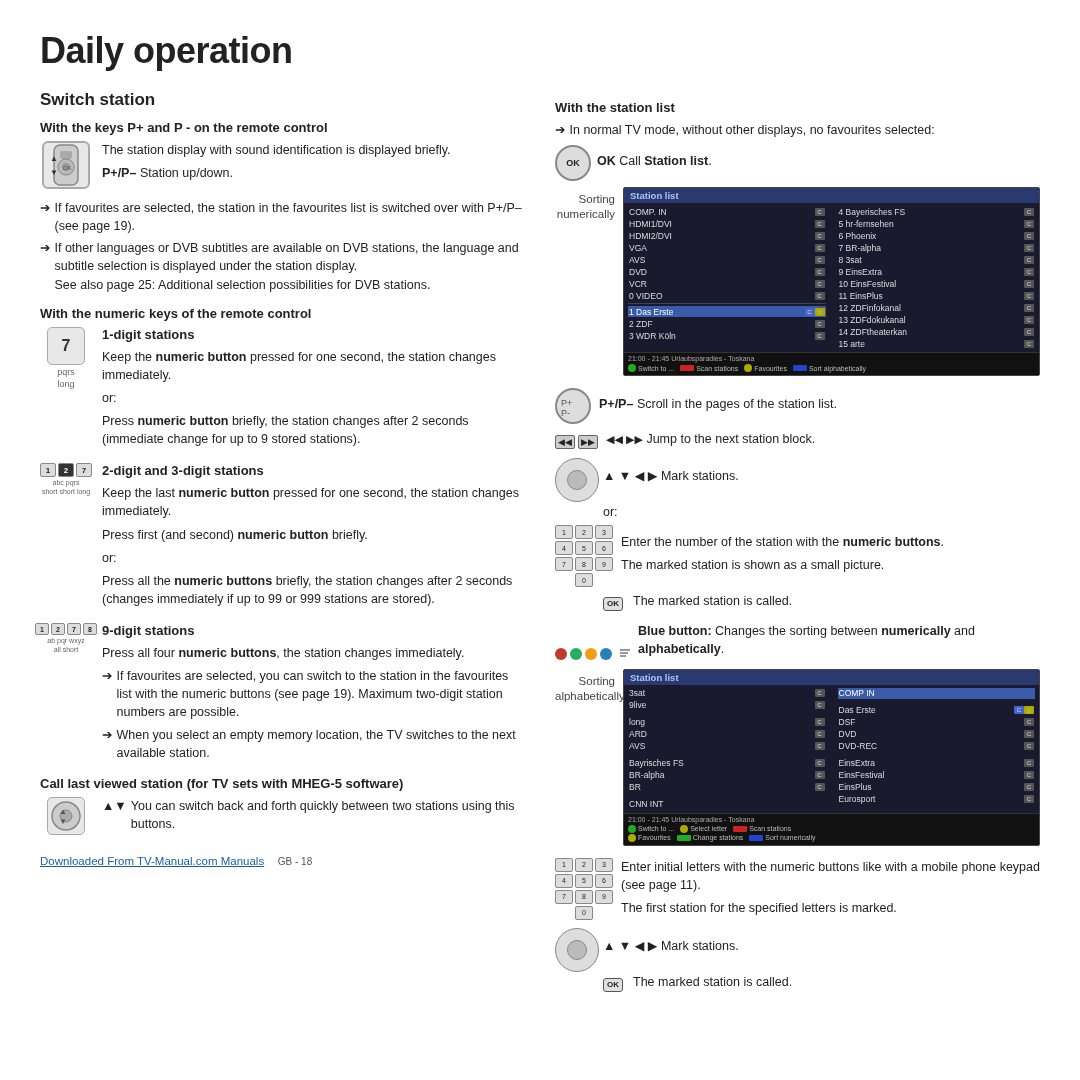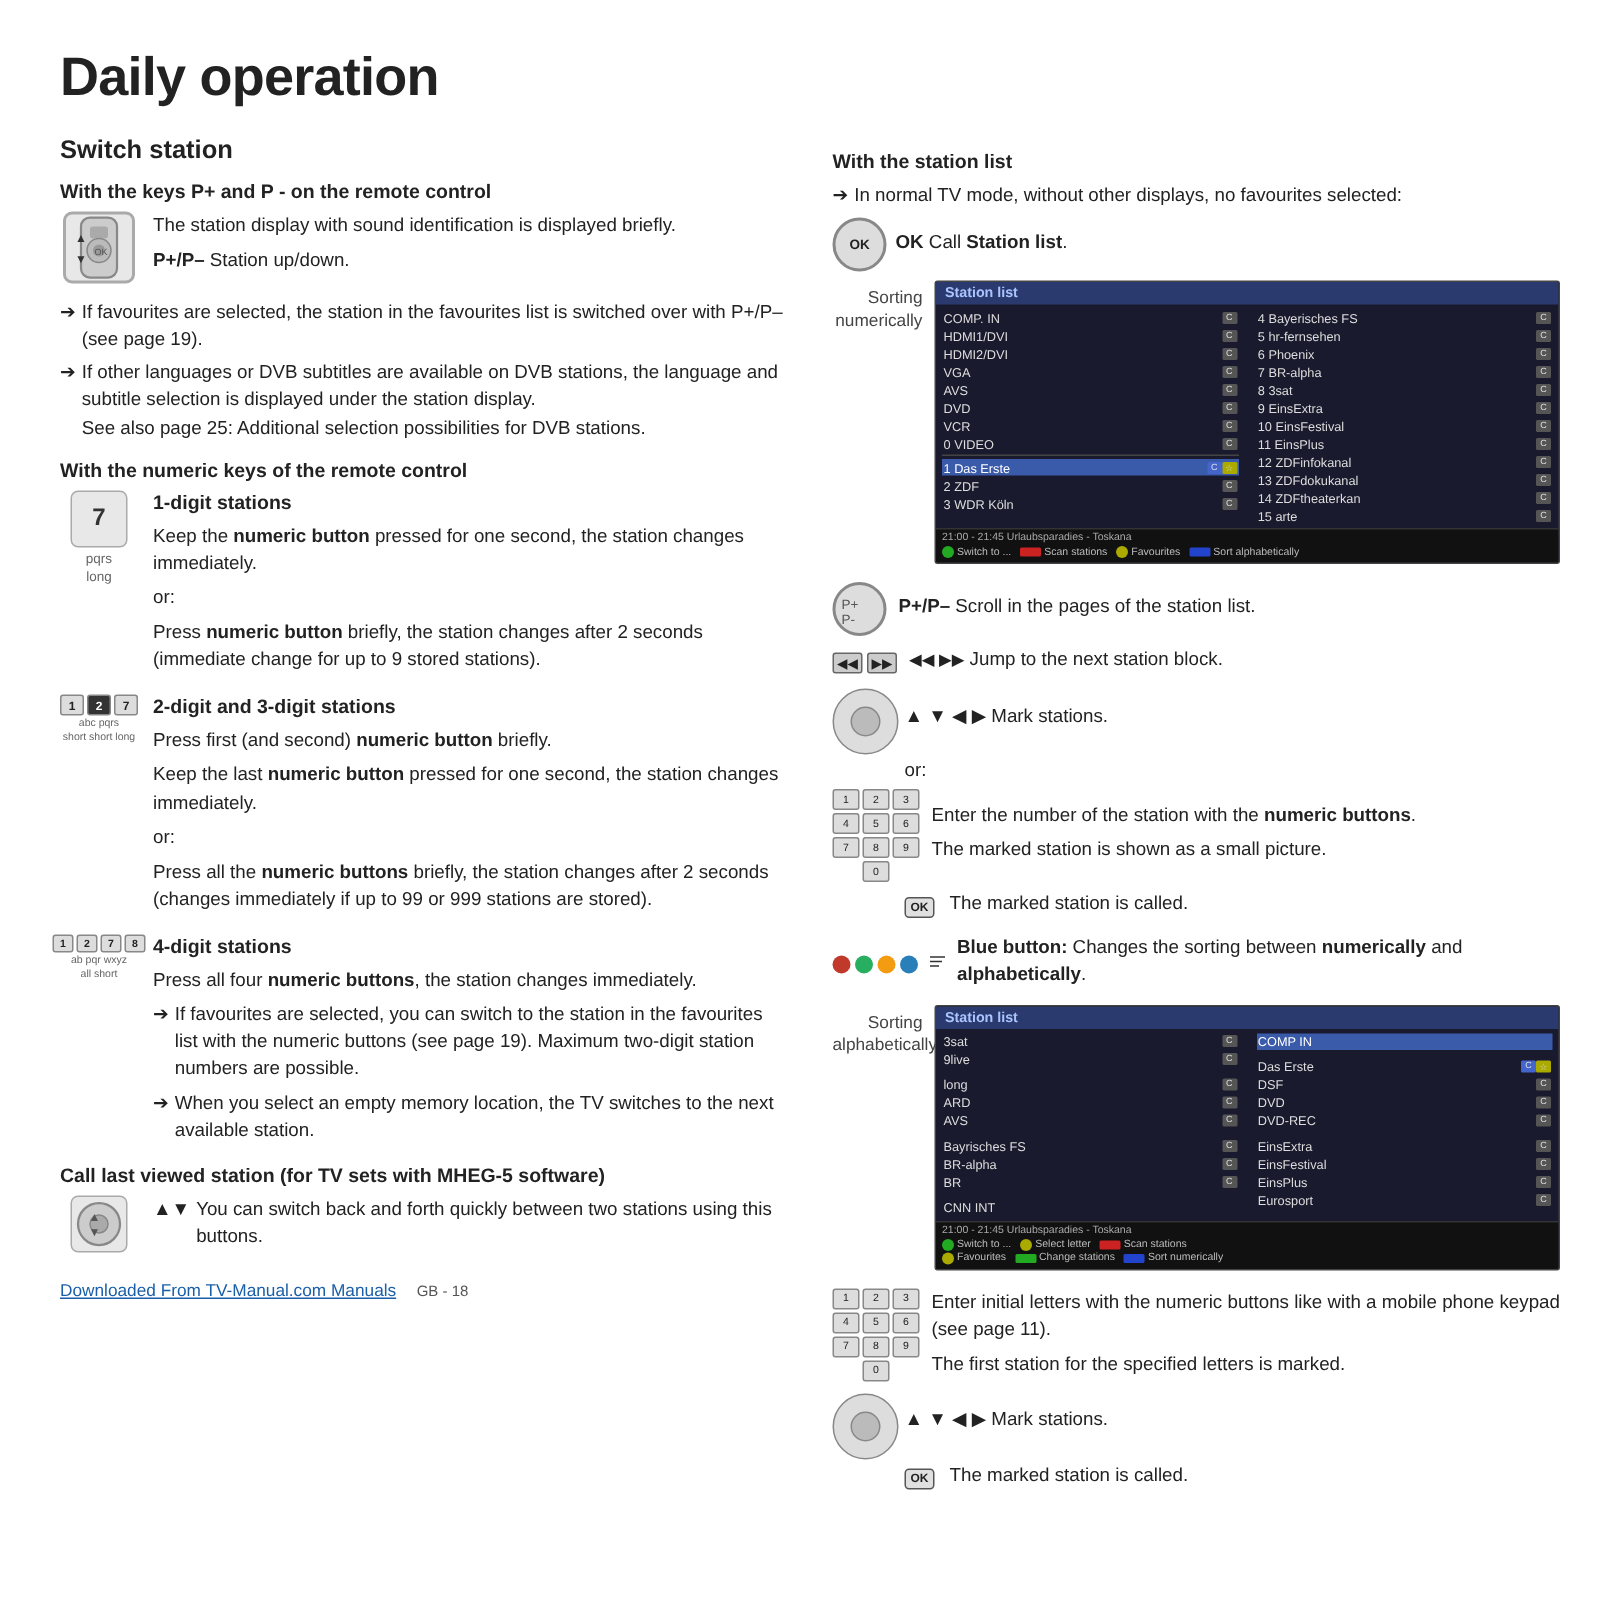--- a/index.html
+++ b/index.html
@@ -351,43 +351,43 @@
               <div style="width:16px;height:14px;background:#ddd;border:1px solid #888;border-radius:2px;display:flex;align-items:center;justify-content:center;font-size:8px;font-weight:bold;">1</div>
               <div style="width:16px;height:14px;background:#333;border:1px solid #888;border-radius:2px;display:flex;align-items:center;justify-content:center;font-size:8px;font-weight:bold;color:#fff;">2</div>
               <div style="width:16px;height:14px;background:#ddd;border:1px solid #888;border-radius:2px;display:flex;align-items:center;justify-content:center;font-size:8px;font-weight:bold;">7</div>
             </div>
             <div style="font-size:7px;color:#666;text-align:center;">abc pqrs</div>
             <div style="font-size:7px;color:#666;">short short long</div>
           </div>
         </div>
         <div class="remote-text">
           <div class="subsection-title" style="margin-top:0;">2-digit and 3-digit stations</div>
+          <p>Keep the last <strong>numeric button</strong> pressed for one second, the station changes immediately.</p>
           <p>Press first (and second) <strong>numeric button</strong> briefly.</p>
-          <p>Keep the last <strong>numeric button</strong> pressed for one second, the station changes immediately.</p>
           <p>or:</p>
           <p>Press all the <strong>numeric buttons</strong> briefly, the station changes after 2 seconds (changes immediately if up to 99 or 999 stations are stored).</p>
         </div>
       </div>
 
       
       <div class="remote-block">
         <div class="remote-img">
           <div style="display:flex;flex-direction:column;gap:2px;align-items:center;">
             <div style="display:flex;gap:2px;">
               <div style="width:14px;height:12px;background:#ddd;border:1px solid #888;border-radius:2px;display:flex;align-items:center;justify-content:center;font-size:7px;font-weight:bold;">1</div>
               <div style="width:14px;height:12px;background:#ddd;border:1px solid #888;border-radius:2px;display:flex;align-items:center;justify-content:center;font-size:7px;font-weight:bold;">2</div>
               <div style="width:14px;height:12px;background:#ddd;border:1px solid #888;border-radius:2px;display:flex;align-items:center;justify-content:center;font-size:7px;font-weight:bold;">7</div>
               <div style="width:14px;height:12px;background:#ddd;border:1px solid #888;border-radius:2px;display:flex;align-items:center;justify-content:center;font-size:7px;font-weight:bold;">8</div>
             </div>
             <div style="font-size:7px;color:#666;text-align:center;">ab pqr wxyz</div>
             <div style="font-size:7px;color:#666;">all short</div>
           </div>
         </div>
         <div class="remote-text">
-          <div class="subsection-title" style="margin-top:0;">4-digit stations</div>
+          <div class="subsection-title" style="margin-top:0;">9-digit stations</div>
           <p>Press all four <strong>numeric buttons</strong>, the station changes immediately.</p>
           <div class="bullet-item">
             <span class="arrow">➔</span>
             <span>If favourites are selected, you can switch to the station in the favourites list with the numeric buttons (see page 19). Maximum two-digit station numbers are possible.</span>
           </div>
           <div class="bullet-item">
             <span class="arrow">➔</span>
             <span>When you select an empty memory location, the TV switches to the next available station.</span>
           </div>
         </div>
@@ -599,21 +599,21 @@
           <p>Enter the number of the station with the <strong>numeric buttons</strong>.</p>
           <p>The marked station is shown as a small picture.</p>
         </div>
       </div>
 
       <div style="display:flex;gap:8px;align-items:center;margin:5px 0 5px 48px;">
         <span class="ok-icon-inline">OK</span>
         <p><span>The marked station is called.</span></p>
       </div>
 
-      <div style="display:flex;gap:6px;align-items:center;margin:6px 0;">
+      <div style="display:flex;gap:6px;align-items:flex-end;margin:6px 0;">
         <div class="color-btns">
           <div class="color-btn" style="background:#c0392b;"></div>
           <div class="color-btn" style="background:#27ae60;"></div>
           <div class="color-btn" style="background:#f39c12;"></div>
           <div class="color-btn" style="background:#2980b9;"></div>
           <div style="margin-left:3px;">
             <svg width="14" height="14" viewBox="0 0 14 14">
                 <line x1="2" y1="4" x2="12" y2="4" stroke="#333" stroke-width="1"></line>
                 <line x1="2" y1="7" x2="10" y2="7" stroke="#333" stroke-width="1"></line>
                 <line x1="2" y1="10" x2="8" y2="10" stroke="#333" stroke-width="1"></line>

